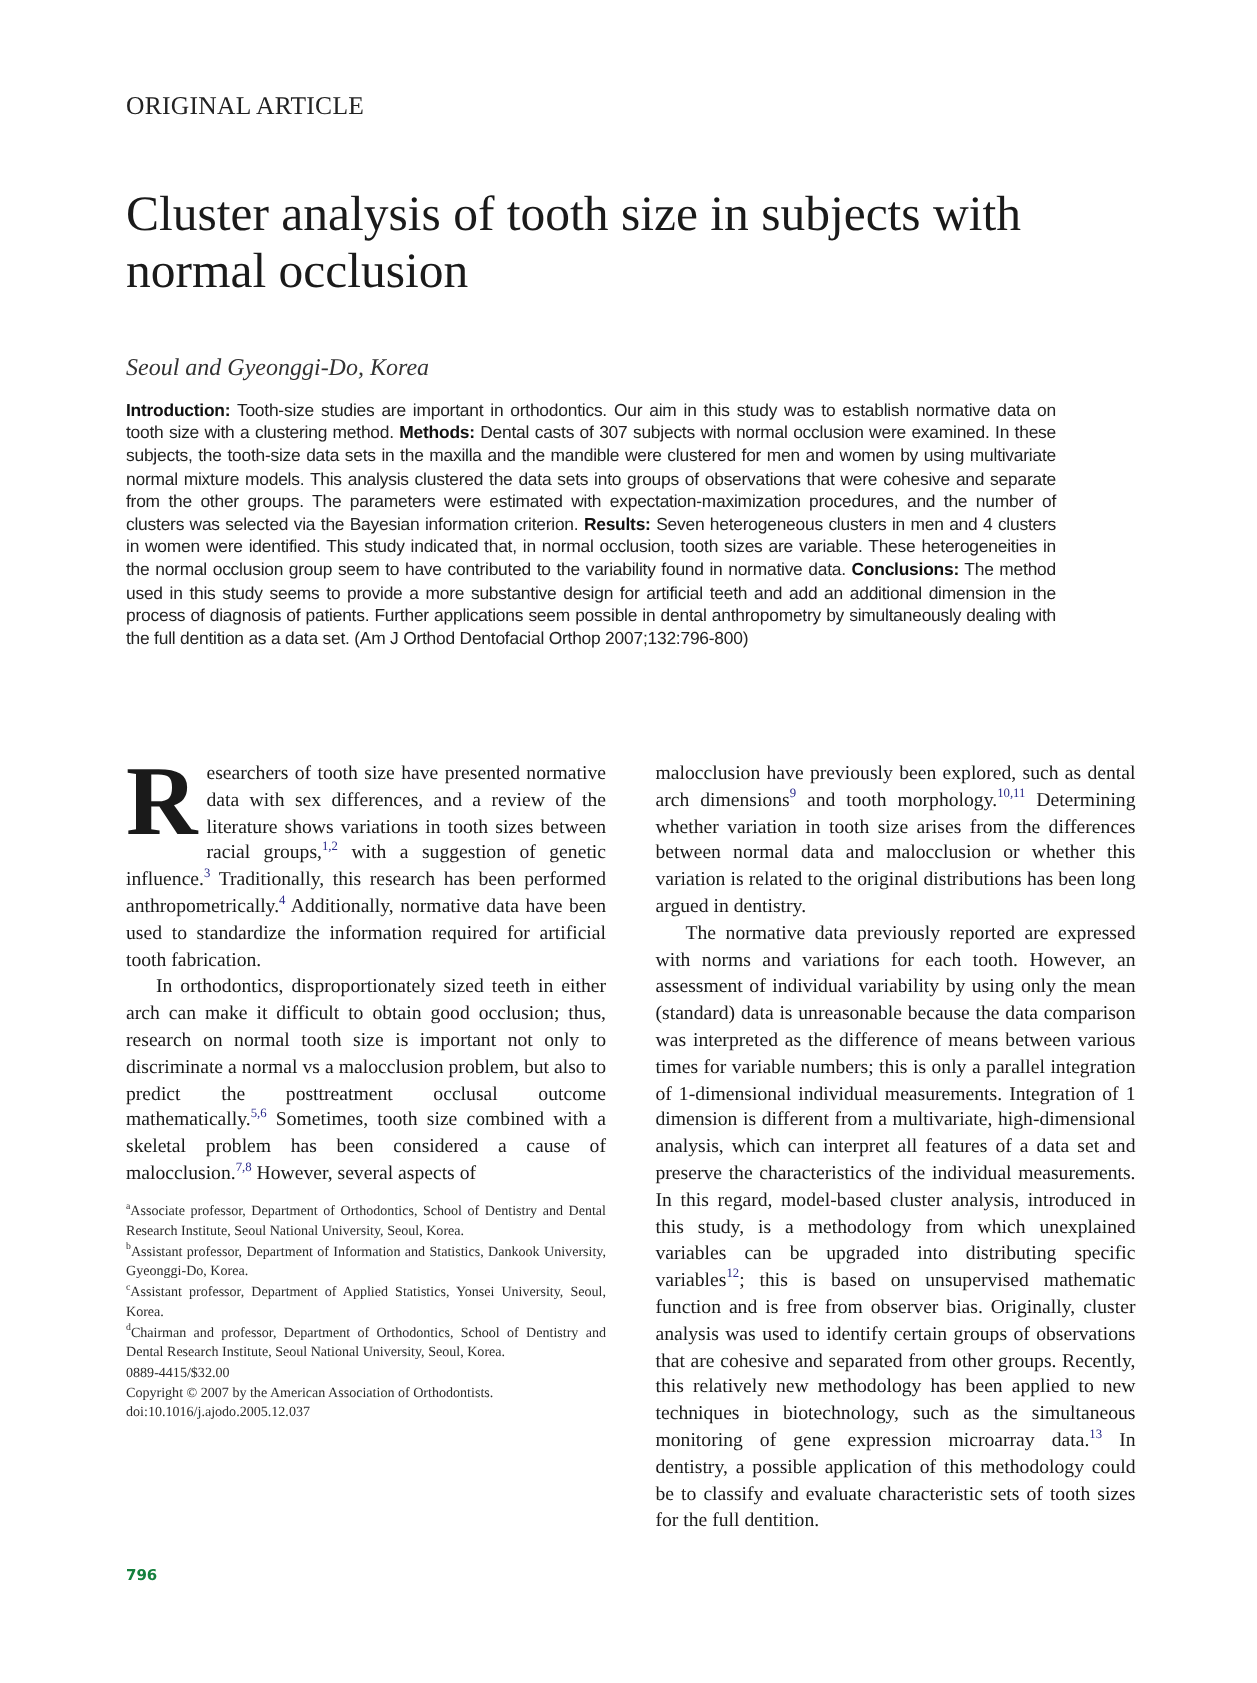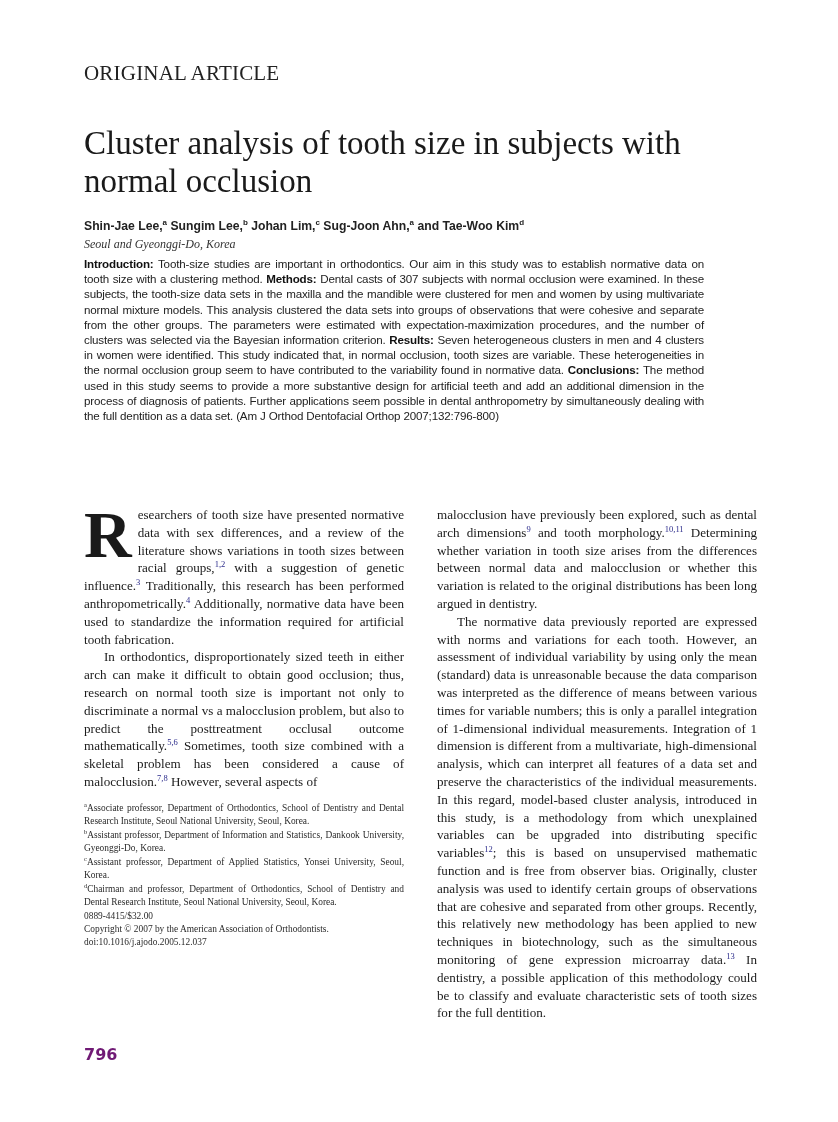--- a/index.html
+++ b/index.html
@@ -1,39 +1,39 @@
 <!DOCTYPE html>
 <html><head>
 <meta charset="utf-8">
 <style>
   html, body { margin: 0; padding: 0; background: #ffffff; }
   body { width: 838px; height: 1122px; position: relative; overflow: hidden; color: #1a1a1a; }
   .page { position: absolute; left: 0; top: 0; width: 838px; height: 1122px; }
 
   .section-label {
     position: absolute; left: 84px; top: 61px;
-    font-family: "Liberation Serif", serif; font-size: 21px; letter-spacing: 0.2px; color: #222;
+    font-family: "Liberation Serif", serif; font-size: 17px; letter-spacing: 0.2px; color: #222;
   }
   .title {
     position: absolute; left: 84px; top: 124px; width: 680px;
     font-family: "Liberation Serif", serif; font-size: 33px; line-height: 38px; color: #1a1a1a;
     margin: 0; font-weight: normal;
   }
   .authors {
     position: absolute; left: 84px; top: 218px;
     font-family: "Liberation Sans", sans-serif; font-size: 12.2px; font-weight: bold; color: #222;
   }
   .authors sup { font-size: 8px; font-weight: bold; }
   .location {
     position: absolute; left: 84px; top: 237px;
-    font-family: "Liberation Serif", serif; font-style: italic; font-size: 12px; color: #333;
+    font-family: "Liberation Serif", serif; font-style: italic; font-size: 16px; color: #333;
   }
 
   .abstract {
-    position: absolute; left: 84px; top: 256px; width: 620px;
+    position: absolute; left: 84px; top: 266px; width: 620px;
     font-family: "Liberation Sans", sans-serif; font-size: 11.6px; line-height: 15.2px;
     text-align: justify; color: #222; margin: 0;
     letter-spacing: -0.15px;
   }
   .abstract b { color: #111; }
 
   .col {
     position: absolute; top: 506px; width: 320px;
     font-family: "Liberation Serif", serif; font-size: 13.1px; line-height: 17.8px;
     text-align: justify; color: #1a1a1a;
@@ -53,39 +53,32 @@
     position: absolute; left: 84px; top: 802px; width: 320px;
     font-family: "Liberation Serif", serif; font-size: 9.4px; line-height: 13px;
     text-align: justify; color: #2a2a2a;
   }
   .footnotes p { margin: 0 0 1px 0; }
   .footnotes p.tight { margin: 0; }
   .footnotes sup { font-size: 6.5px; line-height: 0; }
 
   .page-number {
     position: absolute; left: 84px; top: 1045px;
-    font-family: "DejaVu Sans", sans-serif; font-weight: bold; font-size: 16px; color: #701a75;
+    font-family: "DejaVu Sans", sans-serif; font-weight: bold; font-size: 10px; color: #15803d;
   }
 </style>
 </head>
 <body>
 
 <div class="page">
 
   <div class="section-label">ORIGINAL ARTICLE</div>
 
   <h1 class="title">Cluster analysis of tooth size in subjects with normal occlusion</h1>
 
-  <div class="authors">
-    <span>Shin-Jae Lee,</span><sup>a</sup>
-    <span>Sungim Lee,</span><sup>b</sup>
-    <span>Johan Lim,</span><sup>c</sup>
-    <span>Sug-Joon Ahn,</span><sup>a</sup>
-    <span>and Tae-Woo Kim</span><sup>d</sup>
-  </div>
 
   <div class="location">Seoul and Gyeonggi-Do, Korea</div>
 
   <p class="abstract"><b>Introduction:</b><span> Tooth-size studies are important in orthodontics. Our aim in this study was to establish normative data on tooth size with a clustering method. </span><b>Methods:</b><span> Dental casts of 307 subjects with normal occlusion were examined. In these subjects, the tooth-size data sets in the maxilla and the mandible were clustered for men and women by using multivariate normal mixture models. This analysis clustered the data sets into groups of observations that were cohesive and separate from the other groups. The parameters were estimated with expectation-maximization procedures, and the number of clusters was selected via the Bayesian information criterion. </span><b>Results:</b><span> Seven heterogeneous clusters in men and 4 clusters in women were identified. This study indicated that, in normal occlusion, tooth sizes are variable. These heterogeneities in the normal occlusion group seem to have contributed to the variability found in normative data. </span><b>Conclusions:</b><span> The method used in this study seems to provide a more substantive design for artificial teeth and add an additional dimension in the process of diagnosis of patients. Further applications seem possible in dental anthropometry by simultaneously dealing with the full dentition as a data set. (Am J Orthod Dentofacial Orthop 2007;132:796-800)</span></p>
 
   <div class="col col-left">
     <p class="noindent"><span class="dropcap">R</span><span>esearchers of tooth size have presented normative data with sex differences, and a review of the literature shows variations in tooth sizes between racial groups,</span><sup>1,2</sup><span> with a suggestion of genetic influence.</span><sup>3</sup><span> Traditionally, this research has been performed anthropometrically.</span><sup>4</sup><span> Additionally, normative data have been used to standardize the information required for artificial tooth fabrication.</span></p>
     <p><span>In orthodontics, disproportionately sized teeth in either arch can make it difficult to obtain good occlusion; thus, research on normal tooth size is important not only to discriminate a normal vs a malocclusion problem, but also to predict the posttreatment occlusal outcome mathematically.</span><sup>5,6</sup><span> Sometimes, tooth size combined with a skeletal problem has been considered a cause of malocclusion.</span><sup>7,8</sup><span> However, several aspects of</span></p>
   </div>
 

